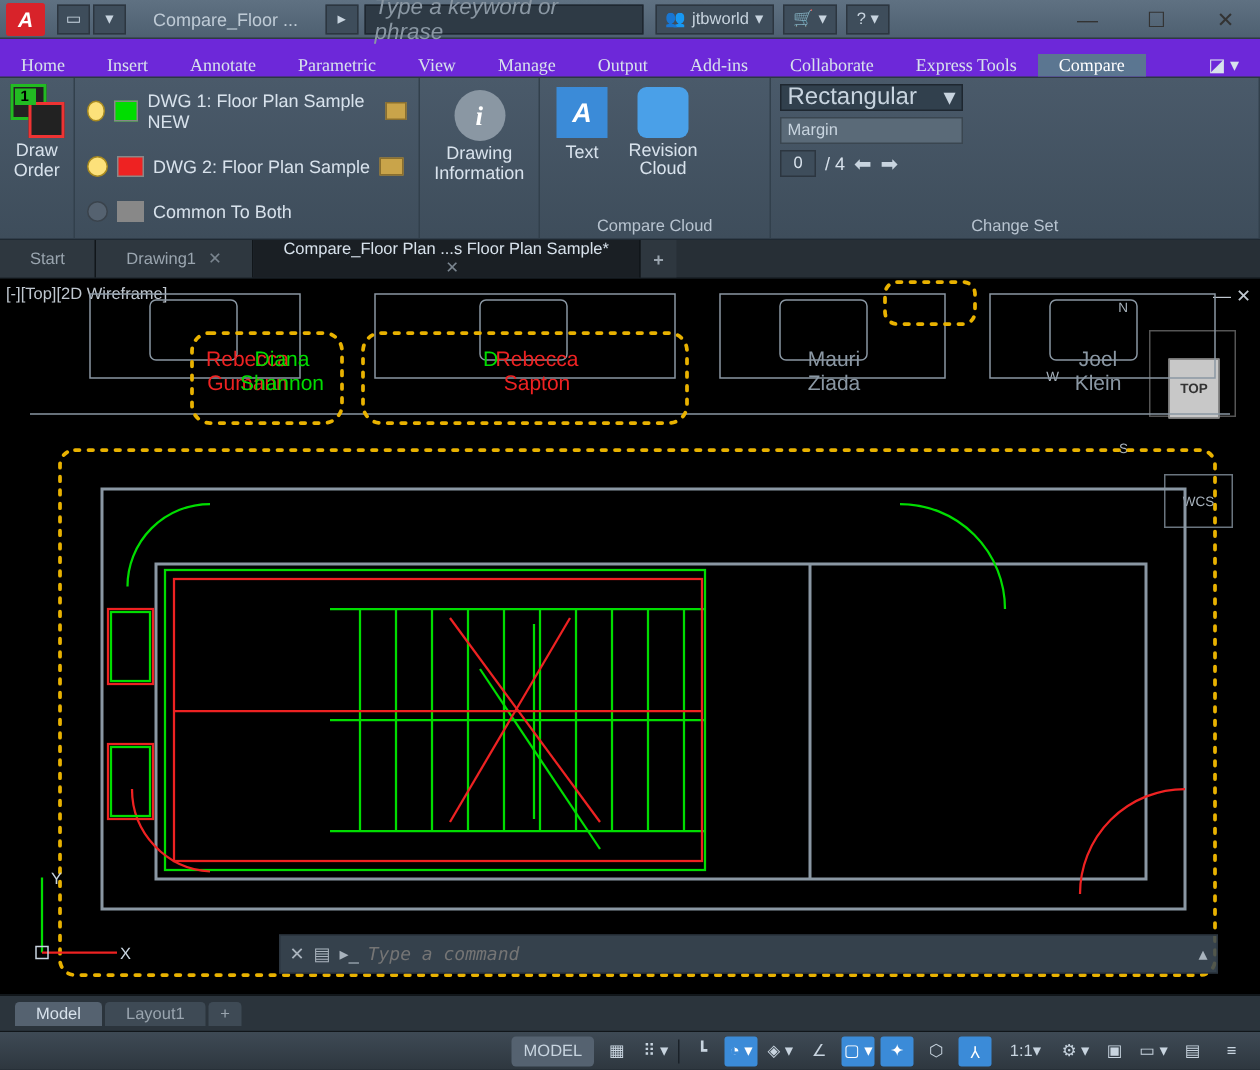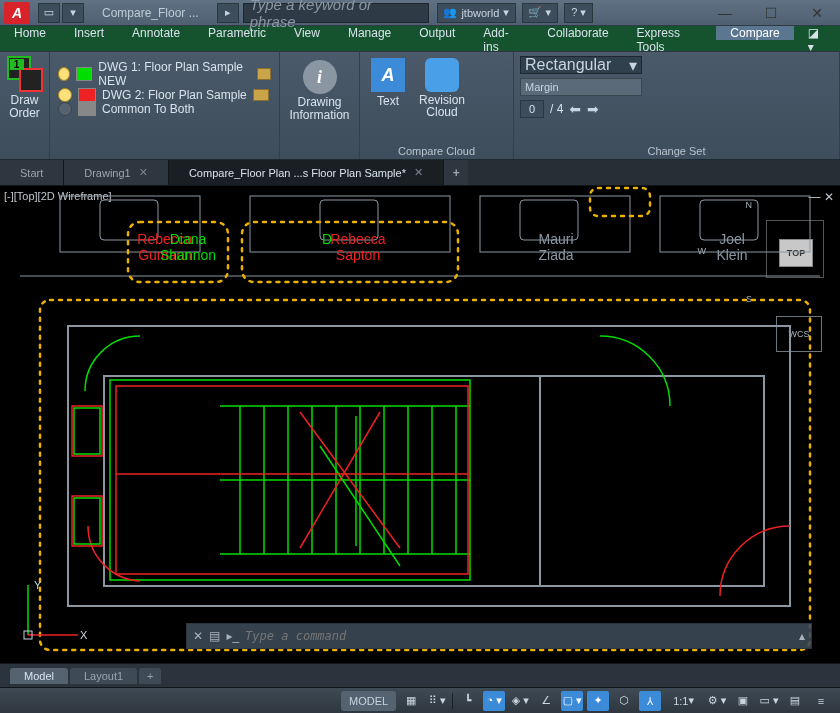--- a/index.html
+++ b/index.html
@@ -11,37 +11,37 @@
   .qat { display:flex; gap:2px; margin-left:4px; }
   .qat-btn { width:22px; height:20px; background:#3e4d5b; border:1px solid #2c3640; display:flex;align-items:center;justify-content:center;font-size:11px;color:#c8d4df; }
   .title-text { flex:0 0 auto; padding: 0 18px; color:#bfcbd6; font-size:12px; }
   .search-box { width: 186px; height:20px; background:#2e3a45; border:1px solid #1e2730; color:#8a97a3; font-style:italic; padding:0 6px; font-size:15px; display:flex; align-items:center; }
   .tb-right { display:flex; gap:6px; align-items:center; margin-left:8px;}
   .tb-pill { height:20px; background:#3e4d5b;border:1px solid #2c3640; display:flex;align-items:center;padding:0 6px;font-size:11px;color:#c8d4df;gap:4px;}
   .winbtns { margin-left:auto; display:flex; }
   .winbtn { width:46px; height:26px; display:flex;align-items:center;justify-content:center;color:#333;font-size:14px;}
   
   
-  .menu-tabs { height:26px; background:#14532d; display:flex; align-items:flex-start; border-bottom:1px solid #2d3741;}
+  .menu-tabs { height:26px; background:#6d28d9; display:flex; align-items:flex-end; border-bottom:1px solid #2d3741;font-family:Liberation Serif, serif;}
   .menu-tab { padding: 0 14px; display:flex;align-items:center; color:#d8e2ec; font-size:12px;}
   .menu-tab.active { background:#5b7691; color:#fff;}
   
   
   .ribbon { height:108px; background: linear-gradient(#4a5a6a,#3e4d5b); display:flex; border-bottom:1px solid #1f2932;}
   .panel { border-right:1px solid #32404c; display:flex;flex-direction:column; padding:4px 6px 0 6px;}
   .panel-title { text-align:center; font-size:11px; color:#b8c4d0; margin-top:auto; padding:2px 0; }
   
   .draworder { width:50px; align-items:center;}
   .draworder-icon { width:36px;height:36px;position:relative;}
   .draworder-icon .g{position:absolute;width:24px;height:24px;border:2px solid #2b2;top:0;left:0;background:#222;}
   .draworder-icon .r{position:absolute;width:24px;height:24px;border:2px solid #e33;bottom:0;right:0;background:#222;}
   .draworder-icon .n{position:absolute;left:3px;top:3px;background:#2b2;color:#000;font-weight:bold;width:14px;text-align:center;font-size:10px;}
   .big-label { text-align:center; font-size:12px; color:#d8e2ec; line-height:13px; margin-top:2px;}
   
-  .comparison-list { display:flex; flex-direction:column; gap:0; padding:4px 2px;}
+  .comparison-list { display:flex; flex-direction:column; gap:16px; padding:4px 2px;}
   .comparison-row { display:flex; align-items:center; gap:6px; font-size:12px;}
   .sw { width:18px;height:14px;border:1px solid #888;}
   .swg{background:#0d0;} .swr{background:#e22;} .swk{background:#888;}
   .bulb{width:14px;height:14px;border-radius:50%;background:#fce17a;border:1px solid #a88a20;}
   .bulbd{width:14px;height:14px;border-radius:50%;background:#556270;border:1px solid #3a434c;}
   .folder{width:16px;height:12px;background:#c9a44a;border:1px solid #8a6f2e;position:relative;}
   
   .info-icon{width:34px;height:34px;border-radius:50%;background:#8a97a3;display:flex;align-items:center;justify-content:center;color:#fff;font-weight:bold;font-size:18px;font-family:serif;font-style:italic;margin:4px auto 0;}
   
   .filter-items{display:flex;gap:6px;padding-top:2px;}
@@ -55,30 +55,30 @@
   .cs-row{display:flex;align-items:center;gap:4px;margin-bottom:4px;}
   .select{width:122px;height:18px;background:#31404d;border:1px solid #1e2730;font-size:16px;padding:0 4px;display:flex;align-items:center;justify-content:space-between;color:#c8d4df;}
   .txtfield{width:122px;height:18px;background:#5a6a78;border:1px solid #3a4650;font-size:11px;padding:0 4px;color:#c8d4df;display:flex;align-items:center;}
   .nav-row{display:flex;align-items:center;gap:6px;}
   .numbox{width:24px;height:18px;background:#3e4d5b;border:1px solid #2c3640;display:flex;align-items:center;justify-content:center;font-size:11px;}
   .arrow{color:#c8d4df;font-size:14px;}
   
   
   .file-tabs{height:26px;background:#272f36;display:flex;align-items:stretch;border-bottom:1px solid #11161a;}
   .file-tab{padding:0 20px;display:flex;align-items:center;color:#9aa5af;font-size:11px;border-right:1px solid #11161a;background:#2e373f;position:relative;}
-  .file-tab.active{background:#1a1f24;color:#d8e2ec;}
+  .file-tab.active{background:#1a1f24;color:#d8e2ec;flex-direction:column;}
   .file-tab .x{margin-left:8px;color:#7a858f;}
   .addtab{width:24px;display:flex;align-items:center;justify-content:center;color:#9aa5af;background:#2e373f;font-weight:bold;}
   
   
   .drawing{position:relative;background:#000;height:477px;overflow:hidden;}
   .view-label{position:absolute;top:4px;left:4px;color:#c0c8d0;font-size:11px;}
   .close-view{position:absolute;top:4px;right:6px;color:#c0c8d0;font-size:12px;}
   .viewcube{position:absolute;top:34px;right:16px;width:58px;height:58px;border:1px solid #555;}
-  .vc-top{position:absolute;top:18px;left:12px;width:34px;height:28px;background:#c8c8c8;color:#333;display:flex;align-items:center;justify-content:center;font-size:9px;font-weight:bold;border:1px solid #888;}
+  .vc-top{position:absolute;top:18px;left:12px;width:34px;height:40px;background:#c8c8c8;color:#333;display:flex;align-items:center;justify-content:center;font-size:9px;font-weight:bold;border:1px solid #888;}
   .wcs{position:absolute;top:130px;right:18px;width:46px;height:36px;border:1px solid #6a757f;color:#a8b3bd;display:flex;align-items:center;justify-content:center;font-size:9px;}
   .ucs{position:absolute;bottom:18px;left:18px;}
   svg.plan{position:absolute;top:0;left:0;}
   .cmdline{position:absolute;bottom:14px;left:186px;right:28px;height:26px;background:rgba(60,74,86,.88);border:1px solid #2b353f;display:flex;align-items:center;padding:0 6px;gap:6px;}
   .cmdline .x{color:#aab4be;}
   .cmdline input{flex:1;background:transparent;border:none;color:#8fa0ae;font-style:italic;font-size:12px;outline:none;font-family:monospace;}
   
   
   .layout-tabs{height:24px;background:#2b343c;display:flex;align-items:center;border-top:1px solid #11161a;padding-left:10px;gap:2px;}
   .ltab{padding:2px 14px;background:#556270;color:#d8e2ec;font-size:11px;border-radius:3px 3px 0 0;}

